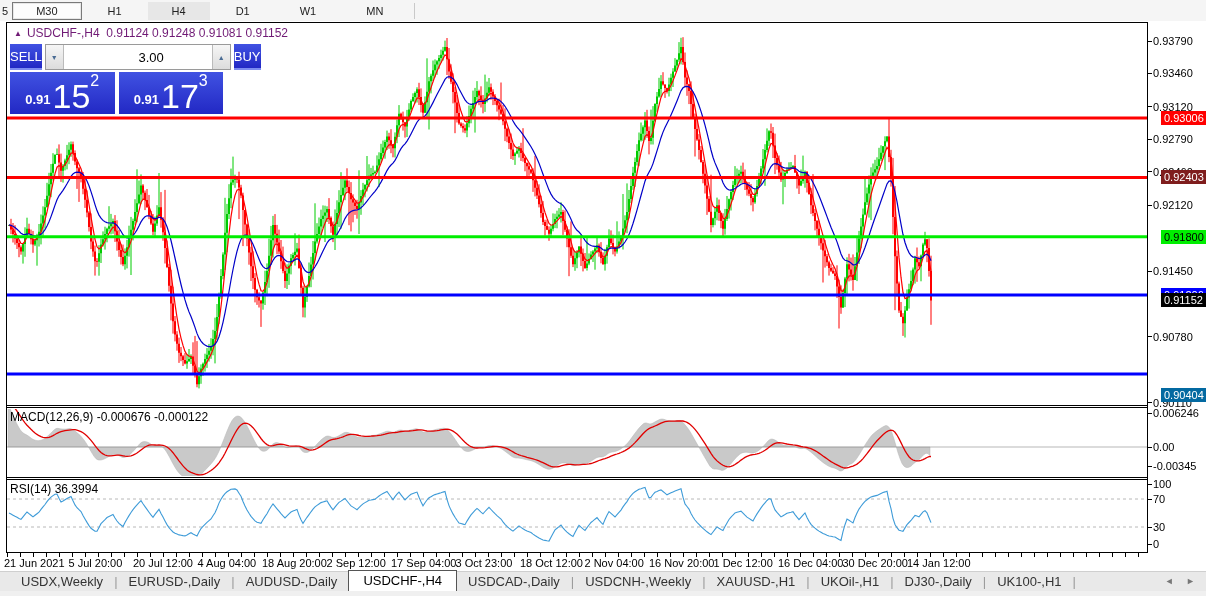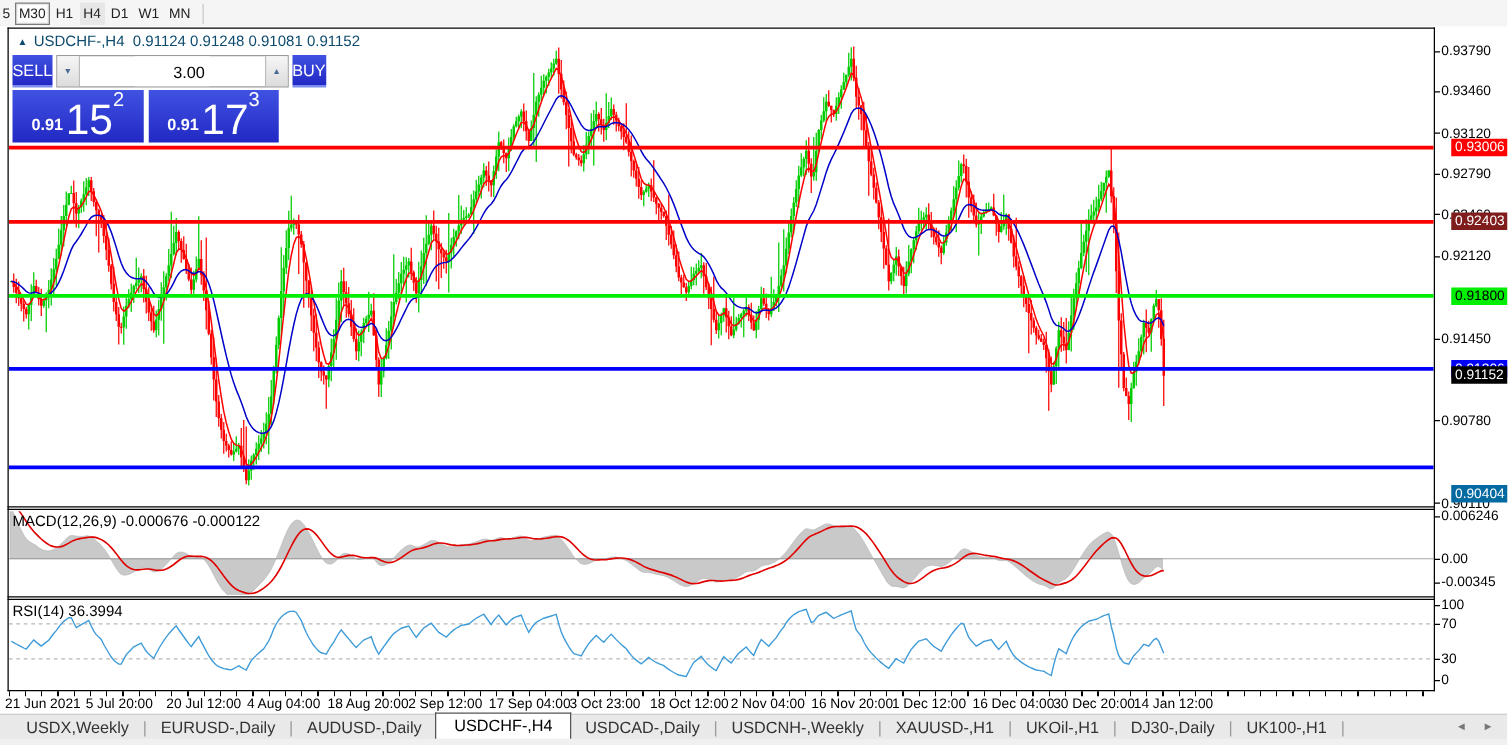--- a/index.html
+++ b/index.html
@@ -2,29 +2,29 @@
 <html><head>
 <meta charset="utf-8">
 <style>
   html,body{margin:0;padding:0;background:#fff;}
   #screen{position:relative;width:1206px;height:596px;background:#fff;overflow:hidden;
           font-family:"Liberation Sans",sans-serif;-webkit-font-smoothing:none;}
   
   #toolbar{position:absolute;left:0;top:0;width:1206px;height:21px;background:#f5f5f5;
            display:flex;align-items:center;font-size:11px;color:#222;}
   .tb-frag{padding:2px 3px 2px 2px;color:#222;}
-  .tb-btn{padding:2px 2px;margin:0 1px;border:1px solid transparent;cursor:default;}
+  .tb-btn{padding:2px 23px;margin:0 1px;border:1px solid transparent;cursor:default;}
   .tb-btn.pressed{border:1px solid #7a7a7a;background:#fdfdfd;box-shadow:inset 0 0 0 1px #e8e8e8;}
   .tb-btn.subtle{background:#e7e7e7;}
   .tb-sep{width:1px;height:16px;background:#c9c9c9;margin-left:6px;}
   
   .frame-line{position:absolute;background:#000;}
   #chart-svg{position:absolute;left:0;top:0;}
   
-  #chart-title{position:absolute;left:14px;top:26px;font-size:12px;color:#0c4a6e;white-space:nowrap;}
+  #chart-title{position:absolute;left:14px;top:26px;font-size:12px;color:#701a75;white-space:nowrap;}
   #chart-title .tri{font-size:8px;vertical-align:1px;margin-right:5px;}
   
   #trade-panel{position:absolute;left:10px;top:44px;width:213px;}
   .tp-row1{display:flex;height:26px;}
   .tp-blue{background:linear-gradient(#4052e2,#2228c4);color:#fff;}
   .tp-sell,.tp-buy{width:57px;display:flex;align-items:center;justify-content:center;
       font-size:13px;border-bottom:2px solid #7d8cf0;cursor:pointer;}
   .tp-buy{width:42px;flex:1;}
   .tp-volgrp{display:flex;margin:0 3px;border:1px solid #9a9a9a;background:#fff;gap:44px;}
   .tp-spin{width:17px;background:linear-gradient(#f6f6f6,#dcdcdc);border:0;color:#4a6b94;

